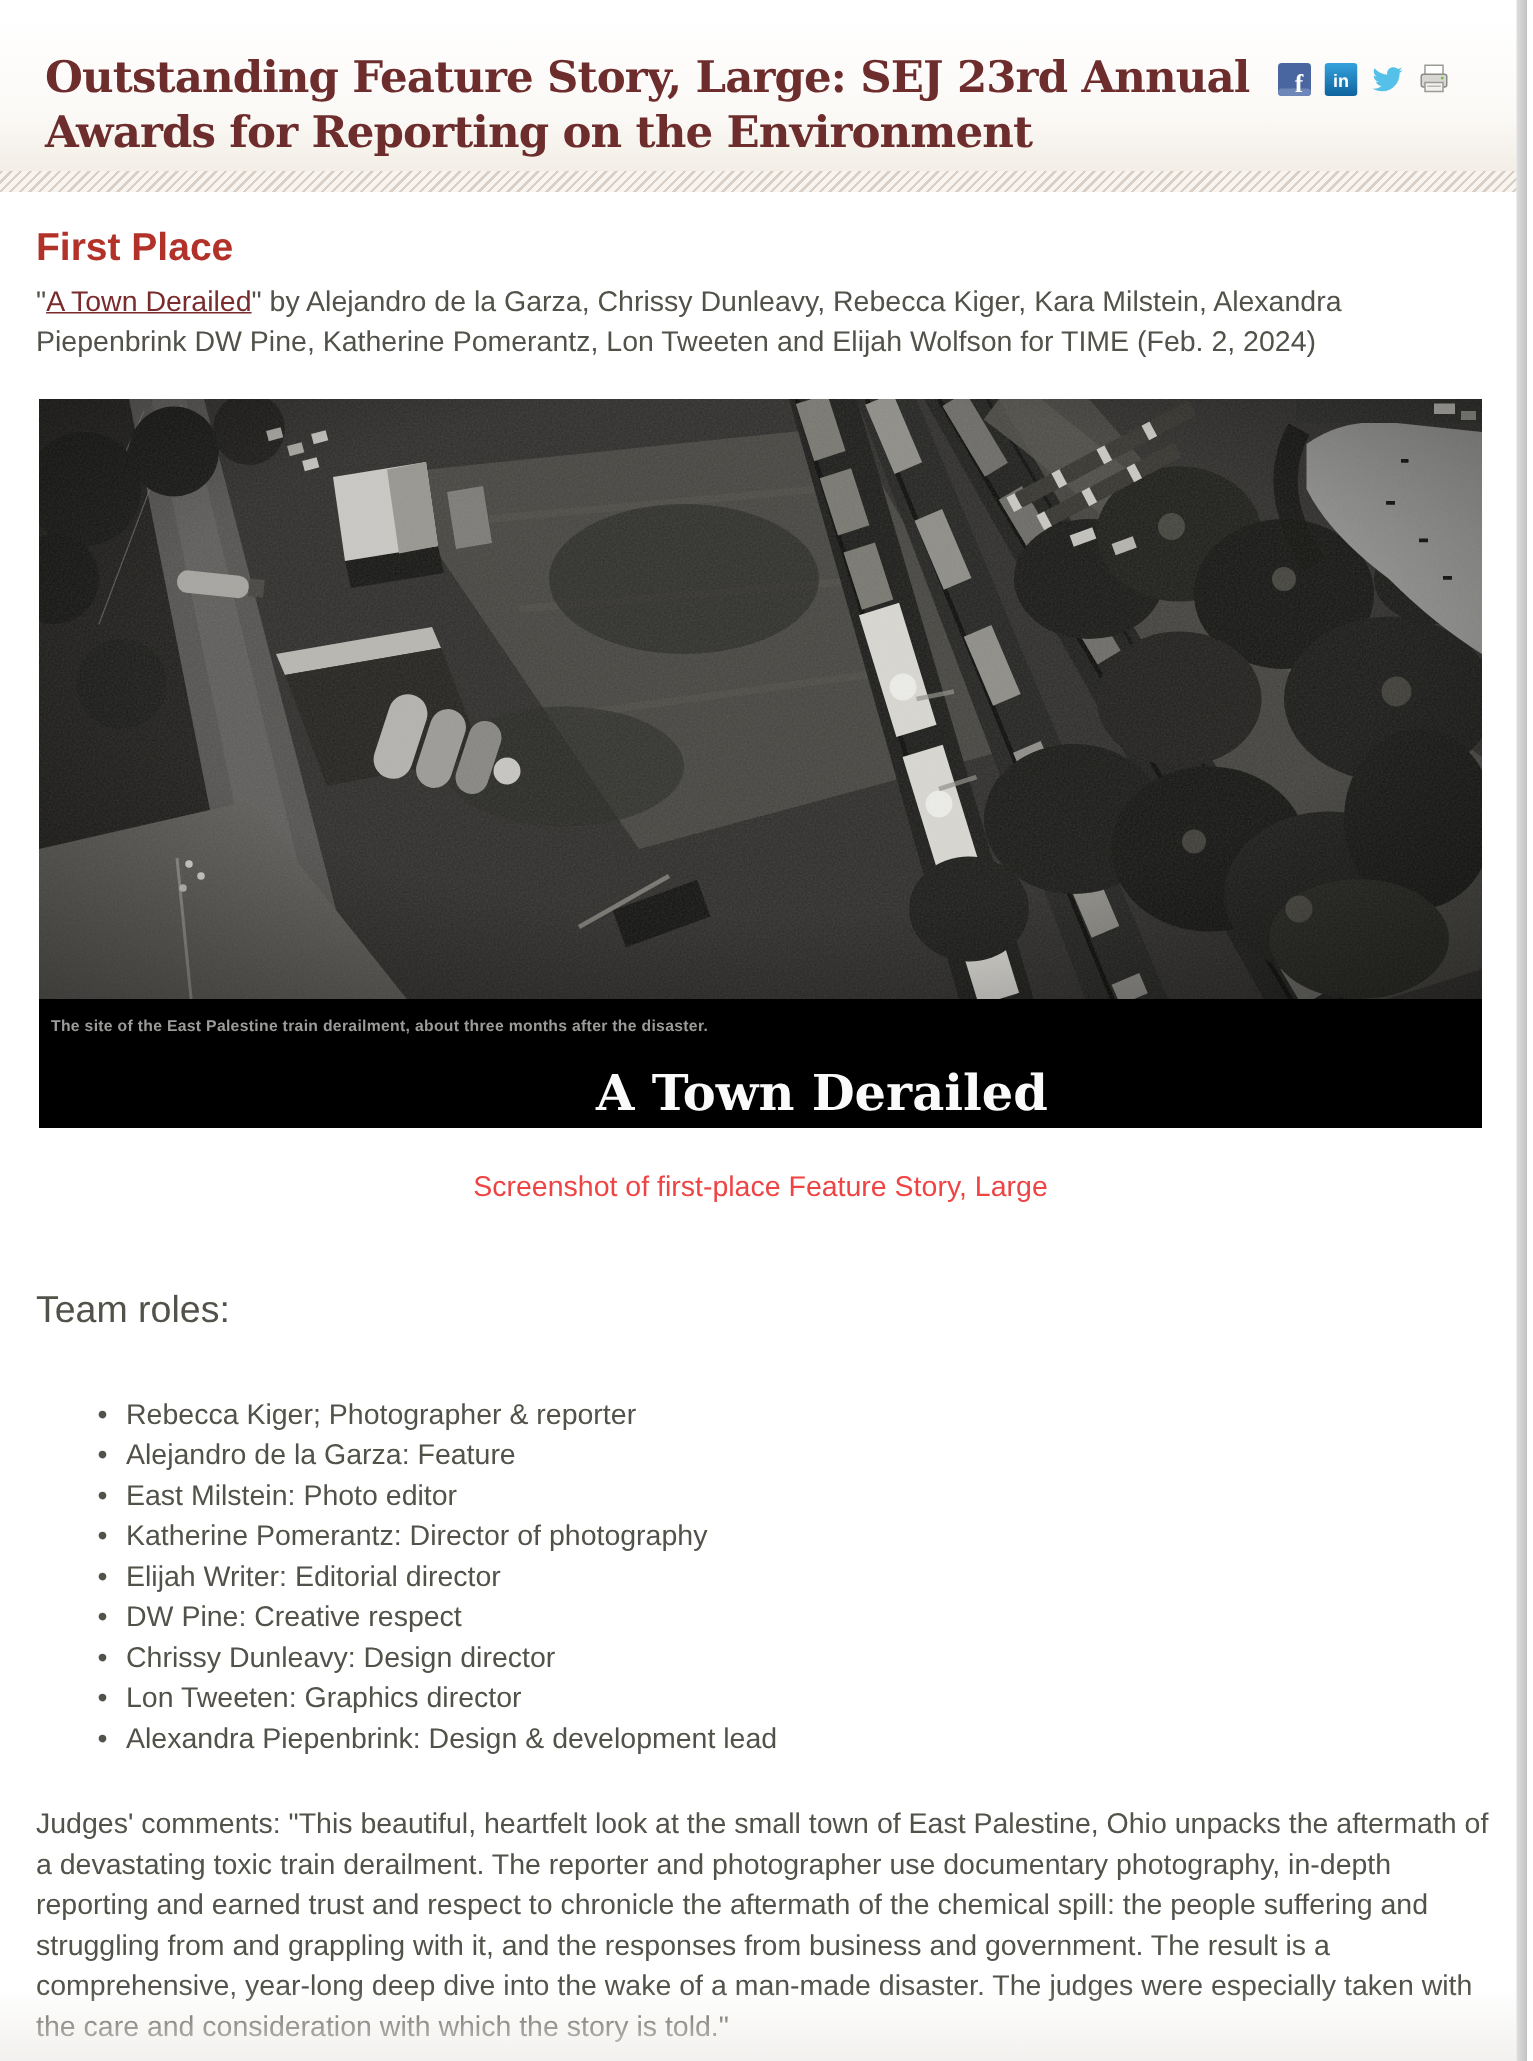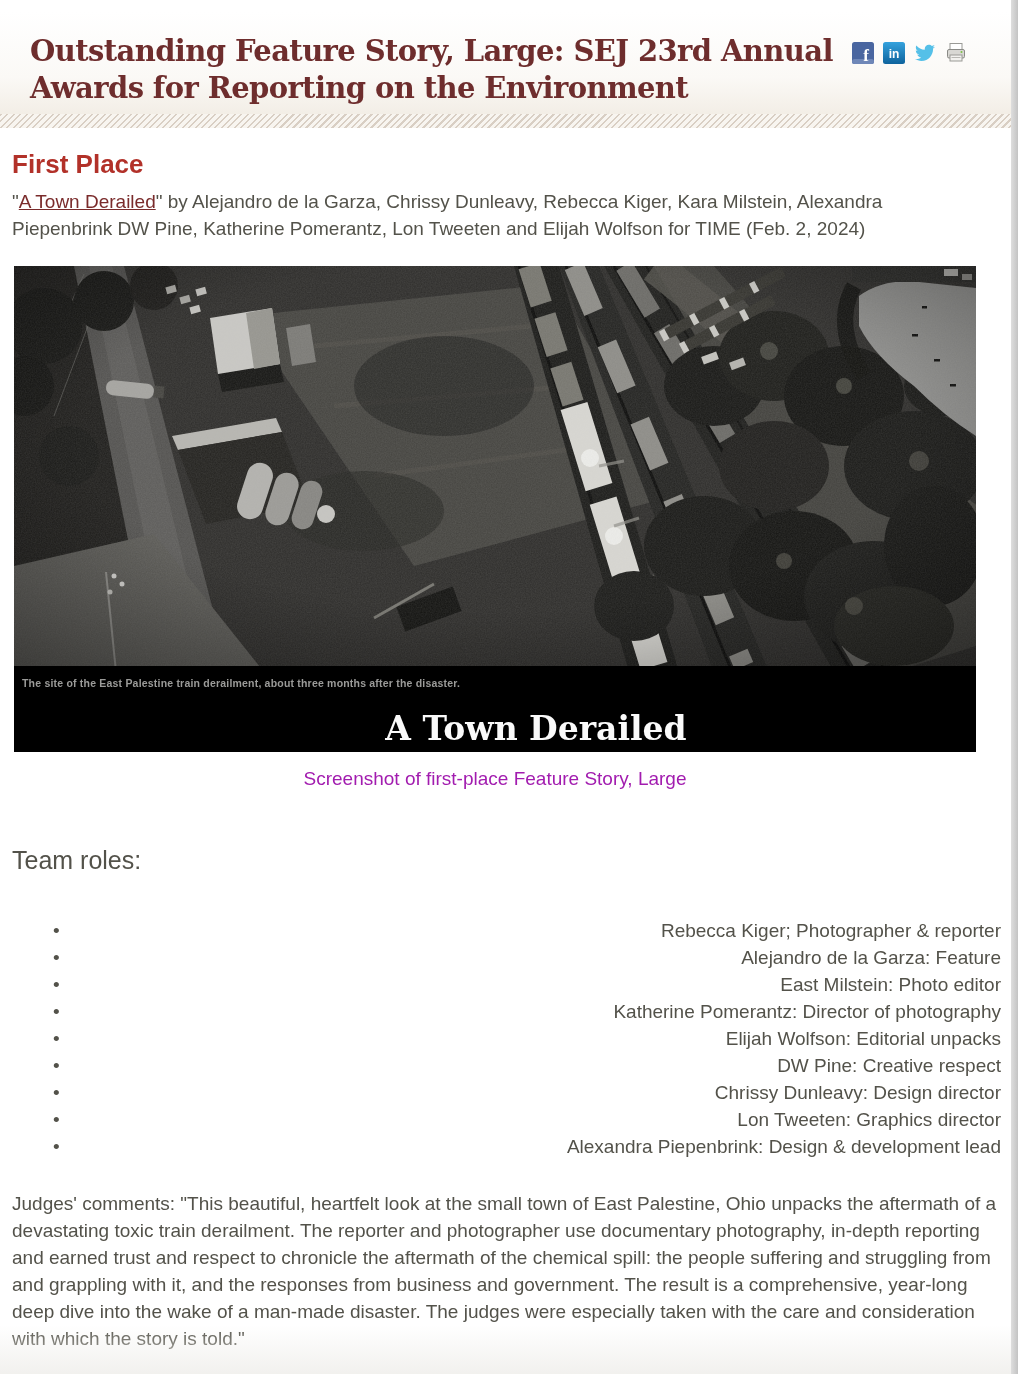--- a/index.html
+++ b/index.html
@@ -18,33 +18,33 @@
     font-family:"DejaVu Serif","Liberation Serif",serif; font-weight:700;
     font-size:29px; line-height:1.27; color:#6e2d2d; letter-spacing:-0.6px; }
   h1.page-title span { display:block; }
   .share { position:absolute; left:852px; top:30px; display:flex; gap:9px; }
   .share a { display:block; width:22px; height:22px; text-decoration:none; }
   .hatch { height:14px;
     background:repeating-linear-gradient(135deg,#d9cfc4 0px,#d9cfc4 1.6px,#f8f5f0 1.6px,#f8f5f0 4.6px);
     border-bottom:2px solid #ffffff; }
 
   
-  main { padding:0 10px 0 12px; }
+  main { padding:0 10px 0 24px; }
   h2.first-place { color:#b23129; font-size:26px; font-weight:700; margin:19px 0 9px 0; }
   .byline { font-size:19px; line-height:1.42; margin:0; max-width:958px; color:#53524a; }
   .byline a { color:#7a2b2b; text-decoration:underline; font-weight:400; }
 
   figure { margin:23px 0 0 2px; padding:0; }
   svg.photo { display:block; background:#000; }
   .ph-cap  { font:700 10.5px "Liberation Sans",sans-serif; fill:#9b9b99; letter-spacing:.2px; }
   .ph-title{ font:700 33px "DejaVu Serif",serif; fill:#fafafa; }
-  figcaption { width:962px; text-align:center; color:#a21caf; font-size:19px; margin-top:16px; }
+  figcaption { width:962px; text-align:center; color:#ef4444; font-size:19px; margin-top:29px; }
 
   .team-label { font-size:25px; margin:56px 0 0 0; }
-  ul.team { margin:42px 0 0 0; padding:0 0 0 60px; list-style:none;text-align:right; }
+  ul.team { margin:42px 0 0 0; padding:0 0 0 60px; list-style:none; }
   ul.team li { font-size:19px; line-height:27px; position:relative; }
   ul.team li::before { content:"\2022"; position:absolute; left:-19px; top:0; color:#53524a; }
 
   .judges { font-size:19px; line-height:27px; margin:30px 0 0 0; max-width:996px; }
 
   .bottom-gradient { position:absolute; left:0; bottom:3px; width:1011px; height:58px;
     background:linear-gradient(rgba(243,242,239,0),#efeeeb); pointer-events:none; }
   .next-image-edge { position:absolute; left:0; bottom:0; width:1011px; height:3px; background:#4b4b48; }
   .next-image-edge .mark { position:absolute; top:-2px; height:5px; background:#000; }
   .next-image-edge .m1 { left:223px; width:12px; }
@@ -242,21 +242,21 @@
       <figcaption>Screenshot of first-place Feature Story, Large</figcaption>
     </figure>
 
     <p class="team-label">Team roles:</p>
 
     <ul class="team">
       <li>Rebecca Kiger; Photographer &amp; reporter</li>
       <li>Alejandro de la Garza: Feature</li>
       <li>East Milstein: Photo editor</li>
       <li>Katherine Pomerantz: Director of photography</li>
-      <li>Elijah Wolfson: Editorial unpacks</li>
+      <li>Elijah Writer: Editorial director</li>
       <li>DW Pine: Creative respect</li>
       <li>Chrissy Dunleavy: Design director</li>
       <li>Lon Tweeten: Graphics director</li>
       <li>Alexandra Piepenbrink: Design &amp; development lead</li>
     </ul>
 
     <p class="judges">Judges' comments: "This beautiful, heartfelt look at the small town of East Palestine, Ohio unpacks the aftermath of a devastating toxic train derailment. The reporter and photographer use documentary photography, in-depth reporting and earned trust and respect to chronicle the aftermath of the chemical spill: the people suffering and struggling from and grappling with it, and the responses from business and government. The result is a comprehensive, year-long deep dive into the wake of a man-made disaster. The judges were especially taken with the care and consideration with which the story is told."</p>
   </main>
 
   <div class="bottom-gradient"></div>

